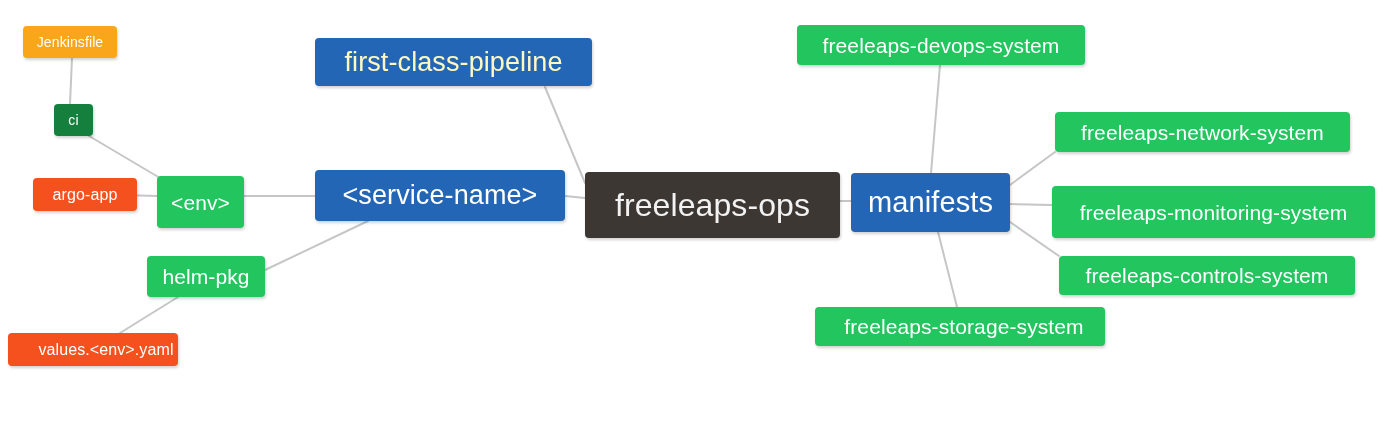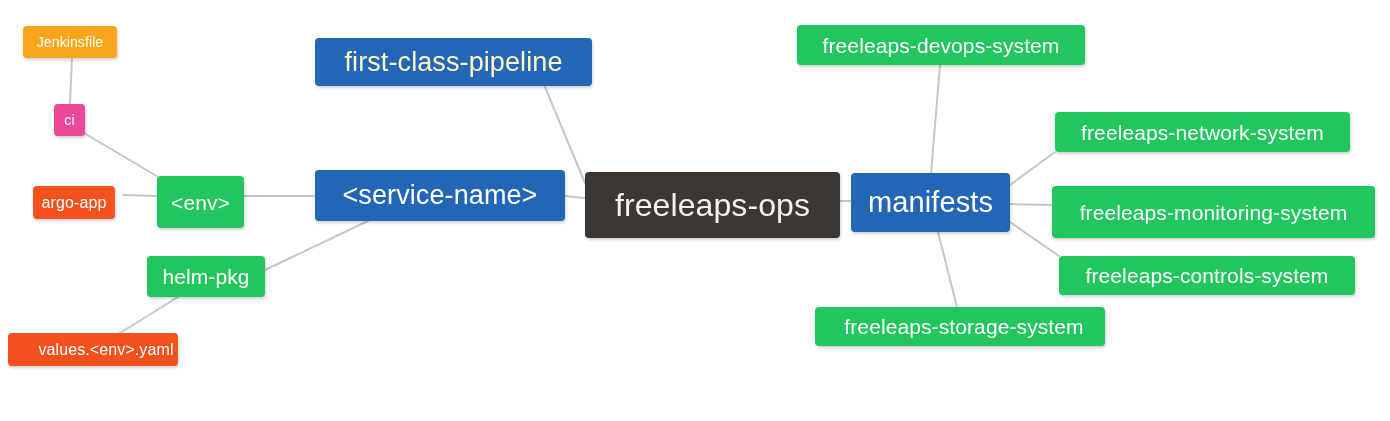--- a/index.html
+++ b/index.html
@@ -62,24 +62,24 @@
       <line x1="940" y1="65" x2="931" y2="173" stroke="#c6c6c6" stroke-width="2" stroke-linecap="round"></line>
       <line x1="1010" y1="185" x2="1055" y2="152" stroke="#c6c6c6" stroke-width="2" stroke-linecap="round"></line>
       <line x1="1010" y1="204" x2="1052" y2="205" stroke="#c6c6c6" stroke-width="2" stroke-linecap="round"></line>
       <line x1="1010" y1="222" x2="1059" y2="256" stroke="#c6c6c6" stroke-width="2" stroke-linecap="round"></line>
       <line x1="938" y1="232" x2="957" y2="307" stroke="#c6c6c6" stroke-width="2" stroke-linecap="round"></line>
     </svg>
   <div id="node-layer">
       <div class="node" style="left: 23px; top: 26px; width: 94px; height: 32px; background: rgb(250, 166, 26); color: rgb(255, 255, 255); font-size: 14px;">
         <span class="node-label">Jenkinsfile</span>
       </div>
-      <div class="node" style="left: 54px; top: 104px; width: 31px; height: 32px; background: #ec4899; color: rgb(255, 255, 255); font-size: 14px;">
+      <div class="node" style="left: 54px; top: 104px; width: 39px; height: 32px; background: #15803d; color: rgb(255, 255, 255); font-size: 14px;">
         <span class="node-label">ci</span>
       </div>
-      <div class="node" style="left: 33px; top: 178px; width: 82px; height: 33px; background: rgb(244, 81, 30); color: rgb(255, 255, 255); font-size: 16px; margin-top: 8px;">
+      <div class="node" style="left: 33px; top: 178px; width: 104px; height: 33px; background: rgb(244, 81, 30); color: rgb(255, 255, 255); font-size: 16px;">
         <span class="node-label">argo-app</span>
       </div>
       <div class="node" style="left: 157px; top: 176px; width: 87px; height: 52px; background: rgb(34, 197, 94); color: rgb(255, 255, 255); font-size: 21px;">
         <span class="node-label">&lt;env&gt;</span>
       </div>
       <div class="node" style="left: 147px; top: 256px; width: 118px; height: 41px; background: rgb(34, 197, 94); color: rgb(255, 255, 255); font-size: 21px;">
         <span class="node-label">helm-pkg</span>
       </div>
       <div class="node" style="left: 8px; top: 333px; width: 170px; height: 33px; background: rgb(244, 81, 30); color: rgb(255, 255, 255); font-size: 16px; padding-left: 26px;">
         <span class="node-label">values.&lt;env&gt;.yaml</span>

